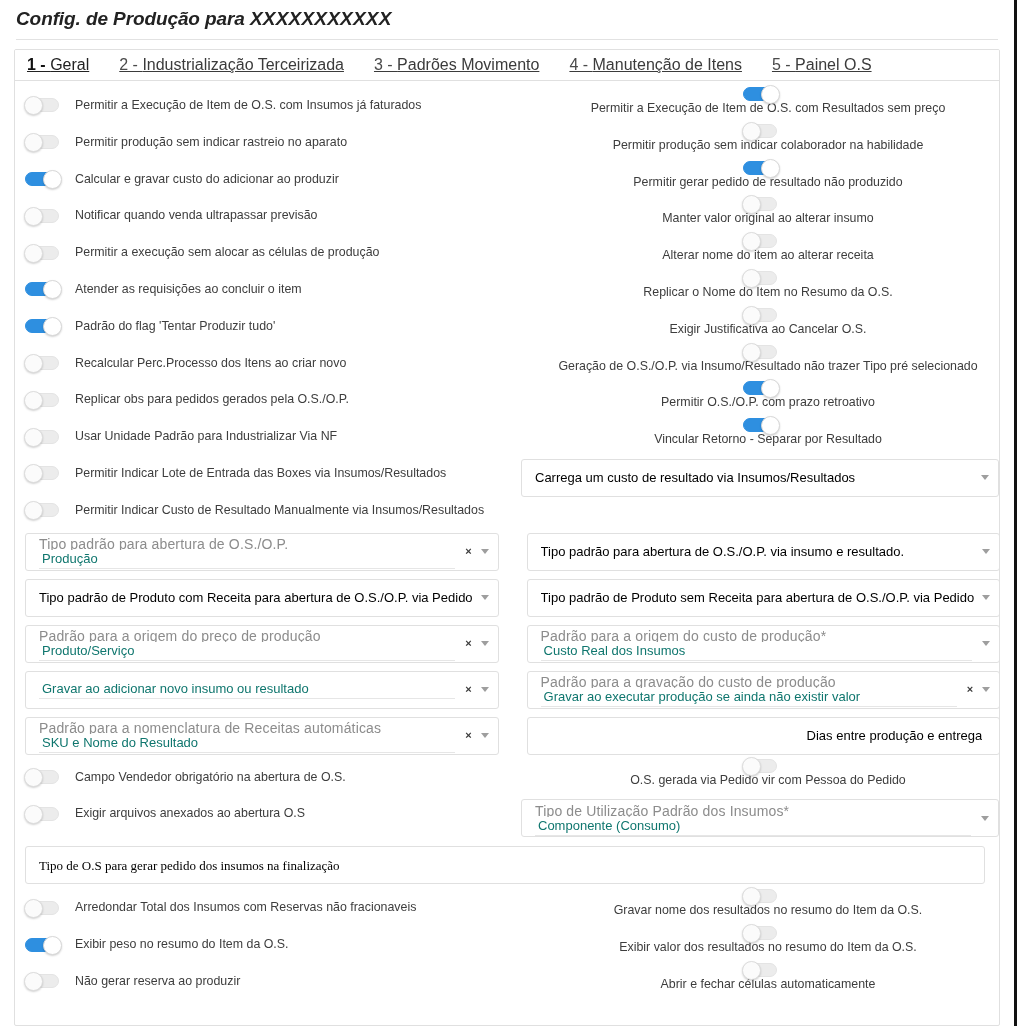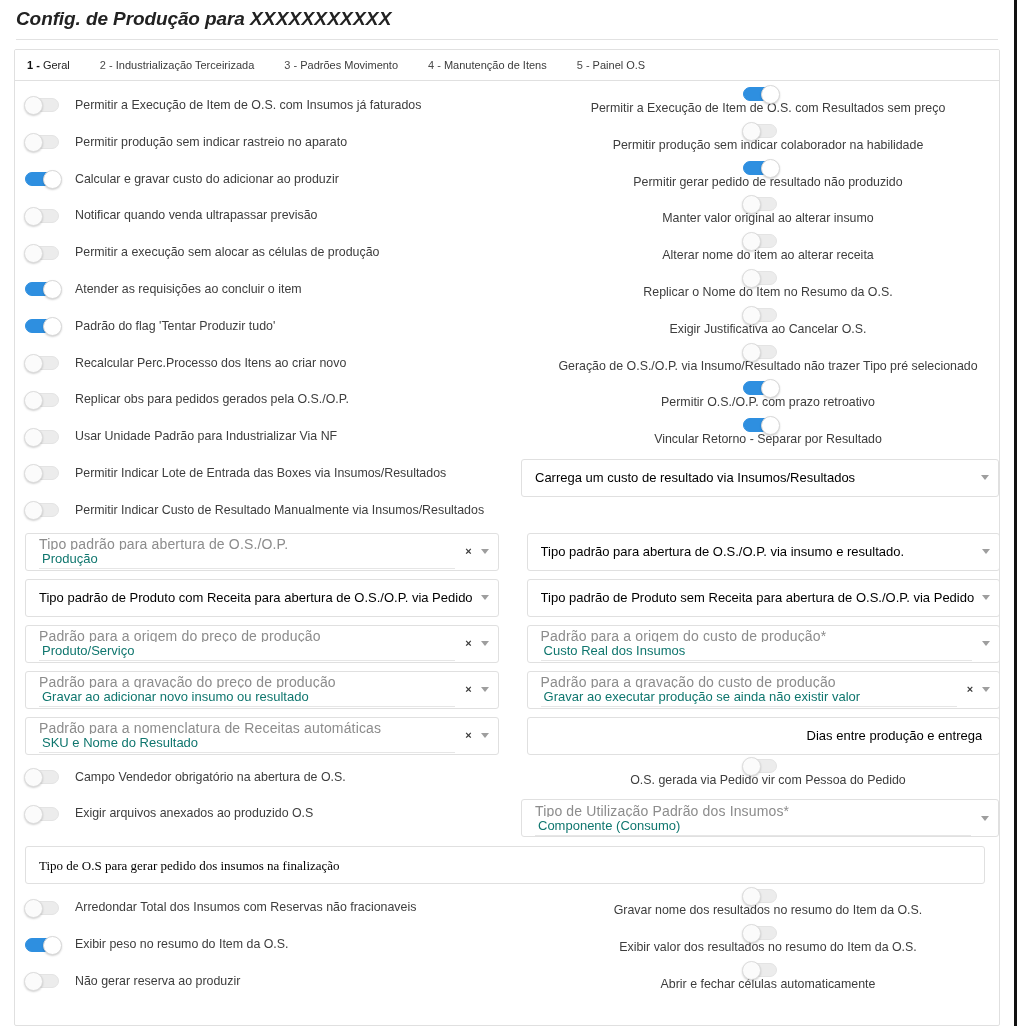--- a/index.html
+++ b/index.html
@@ -57,27 +57,28 @@
   .tabbar {
     display: flex;
     align-items: center;
     height: 31px;
     border-bottom: 1px solid #e0e0e0;
     padding-left: 12px;
     background: #fff;
     flex: 0 0 auto;
   }
   .tab {
-    font-size: 11px;
+    font-size: 16px;
     color: #3b3b3b;
     padding: 0 16px 0 0;
     margin-right: 14px;
     white-space: nowrap;
     cursor: pointer;
     line-height: 30px;
+    text-decoration: underline;
   }
   .tab .num { color: #4a4a4a; }
   .tab.active .num { font-weight: bold; color: #111; }
   .tab.active { color: #222; }
 
   
   .panel {
     padding: 6px 0 0 0;
     flex: 1 1 auto;
     overflow: hidden;
@@ -424,21 +425,20 @@
                 </div>
                 <div class="f-actions">
                   <span class="clear-x">×</span>
                   <span class="caret"></span>
                 </div>
               </div>
             </div>
             <div class="fld-row">
               <div class="field filled">
                 <div class="f-inner">
-                  <div class="f-label">Padrão para a gravação do preço de produção</div>
                   <div class="f-value">Gravar ao adicionar novo insumo ou resultado</div>
                 </div>
                 <div class="f-actions">
                   <span class="clear-x">×</span>
                   <span class="caret"></span>
                 </div>
               </div>
             </div>
             <div class="fld-row">
               <div class="field filled">
@@ -513,21 +513,21 @@
             <div class="tg-row">
               <div class="switch">
                 <span class="knob"></span>
               </div>
               <div class="tg-label">Campo Vendedor obrigatório na abertura de O.S.</div>
             </div>
             <div class="tg-row">
               <div class="switch">
                 <span class="knob"></span>
               </div>
-              <div class="tg-label">Exigir arquivos anexados ao produzido O.S</div>
+              <div class="tg-label">Exigir arquivos anexados ao abertura O.S</div>
             </div>
           </div>
         <div class="col" id="tg-right-mid">
             <div class="tg-row right">
               <div class="switch">
                 <span class="knob"></span>
               </div>
               <div class="tg-label">O.S. gerada via Pedido vir com Pessoa do Pedido</div>
             </div>
             <div class="fld-row right">

